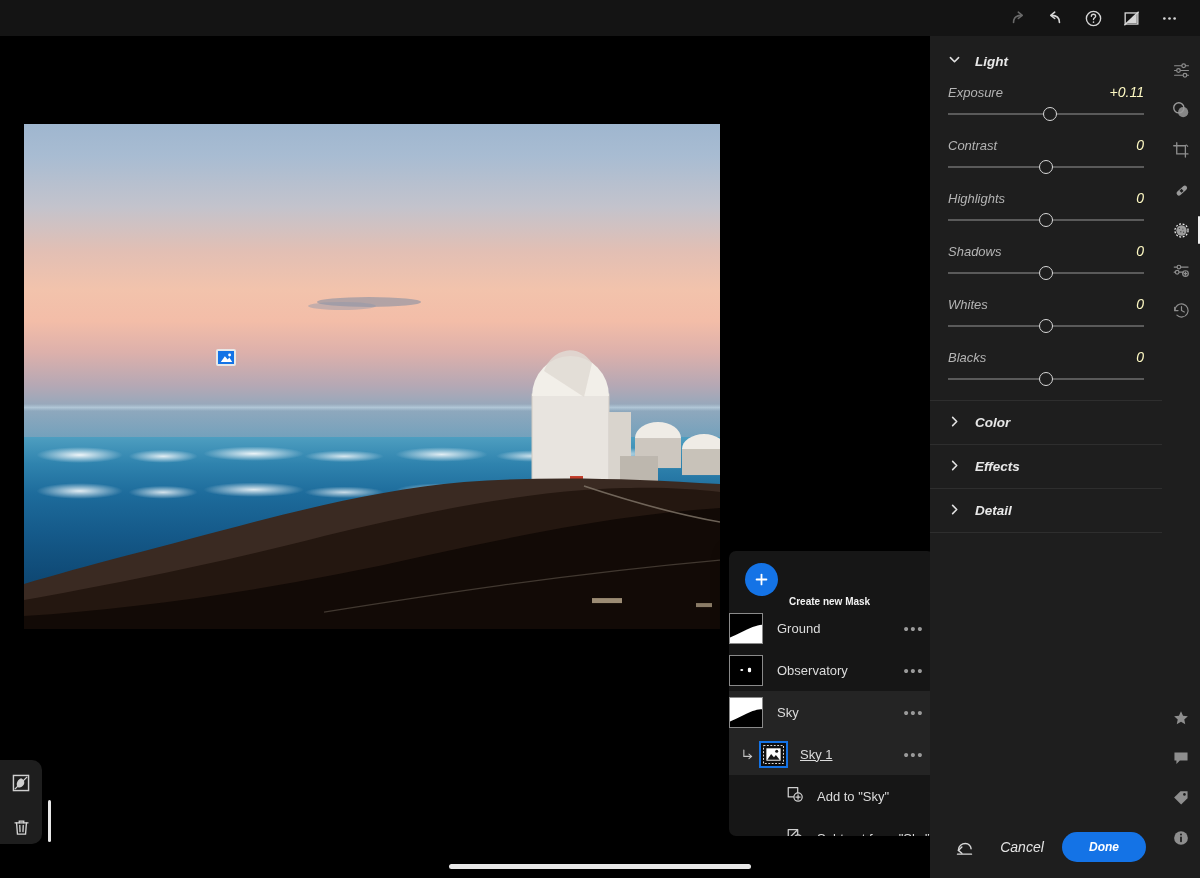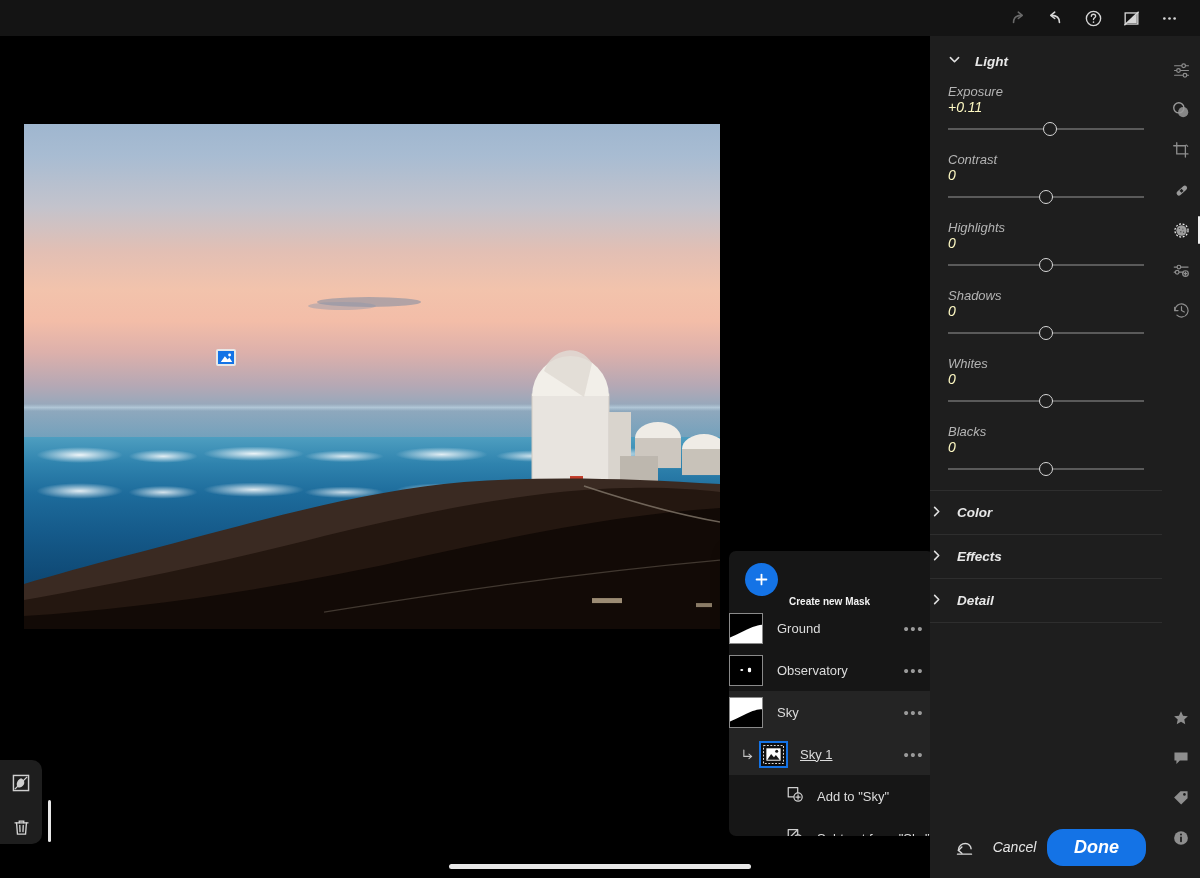--- a/index.html
+++ b/index.html
@@ -151,50 +151,50 @@
     border-bottom:1px solid #2e2e2e; flex:0 0 auto;
   }
   #rp-header .ttl { color:#f5f5f5; font-size:15px; font-weight:bold; }
   #rp-body { flex:1; overflow:hidden;font-style:italic; }
 
   .sec-open { padding:16px 18px 12px 18px; border-bottom:1px solid #2e2e2e; }
   .sec-head { display:flex; align-items:center; gap:14px; margin-bottom:12px; cursor:pointer; }
   .sec-head .sh-lbl { color:#e8e8e8; font-size:13.5px; font-weight:bold; }
 
   .sl { margin-top:14px; }
-  .sl-top { display:flex; justify-content:space-between; align-items:flex-start;flex-direction:column; }
+  .sl-top { display:flex; justify-content:space-between; align-items:center; }
   .sl-name { color:#b4b4b4; font-size:13px; }
   .sl-val { color:#fef9c3; font-size:14px; }
   .sl-track {
     position:relative; height:18px; margin-top:5px; cursor:pointer;
   }
   .sl-line {
     position:absolute; left:0; right:0; top:8px; height:1.5px; background:#5a5a5a;
   }
   .sl-thumb {
     position:absolute; top:2px; width:14px; height:14px; margin-left:-7px;
     border:1.7px solid #d8d8d8; border-radius:50%; background:#1e1e1e;
   }
 
   .sec-closed {
-    height:44px; display:flex; align-items:center; gap:14px; 
+    height:44px; display:flex; align-items:center; gap:14px; padding-left:18px;
     border-bottom:1px solid #2e2e2e; cursor:pointer;
   }
   .sec-closed .sc-lbl { color:#e8e8e8; font-size:13.5px; font-weight:bold; }
 
   #rp-footer {
     height:62px; flex:0 0 auto; display:flex; align-items:center;
     padding:0 16px; gap:0;font-style:italic;
   }
   #rp-footer .reset-btn { width:36px; height:36px; display:flex; align-items:center; justify-content:center; cursor:pointer; }
   #rp-footer .cancel-btn {
     flex:1; text-align:center; color:#e4e4e4; font-size:14px; cursor:pointer;
   }
   #rp-footer .done-btn {
-    background:#1473e6; color:#fff; font-size:18px; font-weight:bold;
+    background:#1473e6; color:#fff; font-size:12px; font-weight:bold;
     border-radius:16px; padding:8px 27px; cursor:pointer;
   }
 
   
   #rail {
     position:absolute; left:1162px; top:36px; width:38px; height:842px;
     background:#1e1e1e; display:flex; flex-direction:column; align-items:center;
   }
   .rail-btn {
     width:38px; height:40px; display:flex; align-items:center; justify-content:center;

